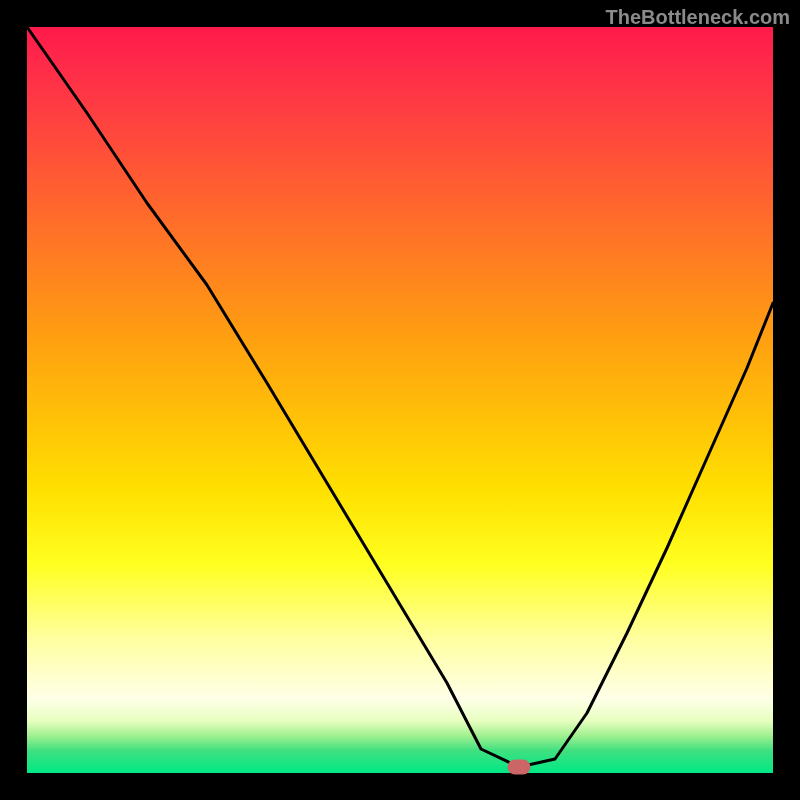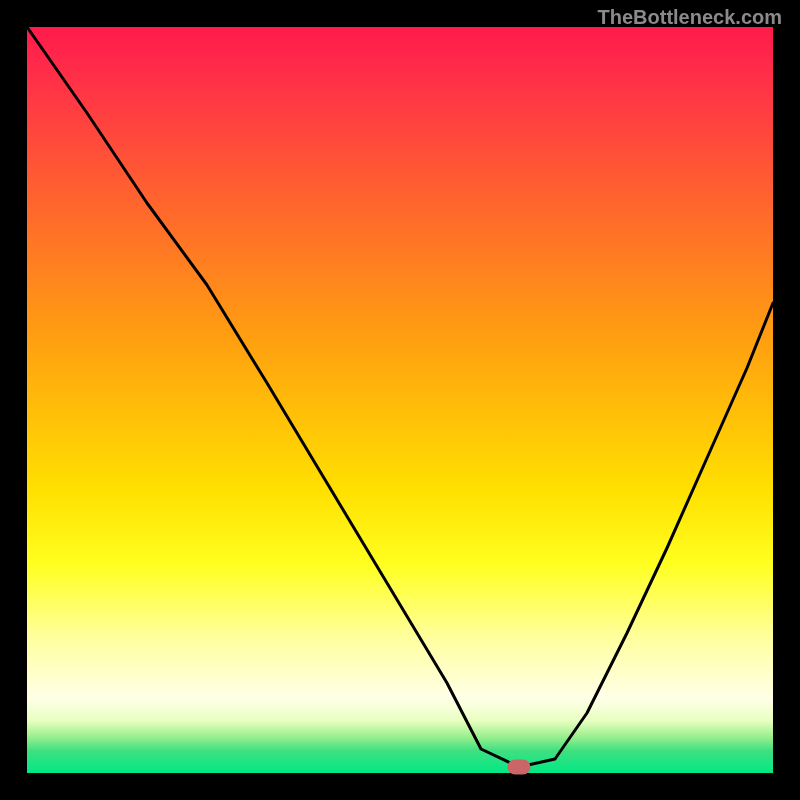--- a/index.html
+++ b/index.html
@@ -45,21 +45,21 @@
     position: absolute;
     width: 23px;
     height: 15px;
     background: #cc6666;
     border-radius: 8px;
     transform: translate(-50%, -50%);
   }
   .watermark {
     position: absolute;
     top: 6px;
-    right: 18px;
+    right: 10px;
     font-family: Arial, Helvetica, sans-serif;
     font-size: 20px;
     font-weight: bold;
     color: #8a8a8a;
     letter-spacing: 0;
   }
 </style>
 </head>
 <body>
 

